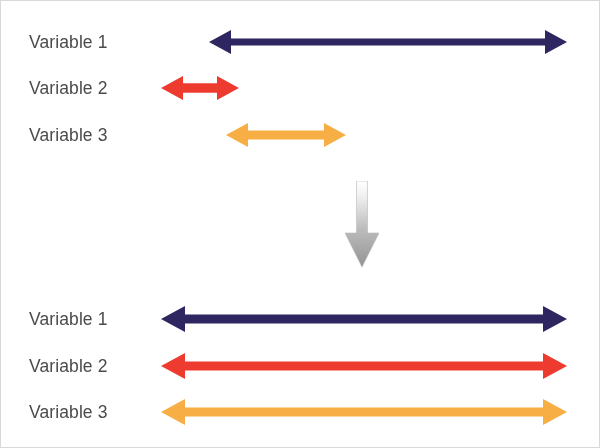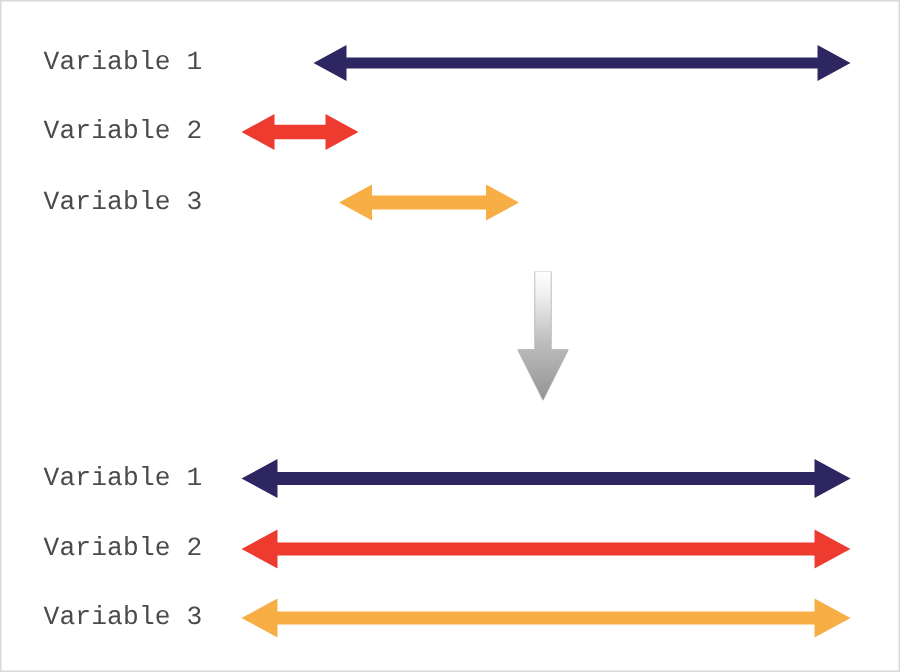--- a/index.html
+++ b/index.html
@@ -33,21 +33,21 @@
     position: absolute;
     left: 28px;
     top: 0;
     height: 34px;
     line-height: 34px;
     font-size: 17.5px;
     font-weight: 400;
     letter-spacing: 0.1px;
     color: #4b4b4b;
     white-space: nowrap;
-    font-family: Liberation Mono, monospace;
+    font-family: Liberation Sans, sans-serif;
   }
   .arrow-wrap {
     position: absolute;
     top: 0;
     height: 34px;
   }
   .arrow-wrap svg {
     display: block;
     width: 100%;
     height: 34px;

